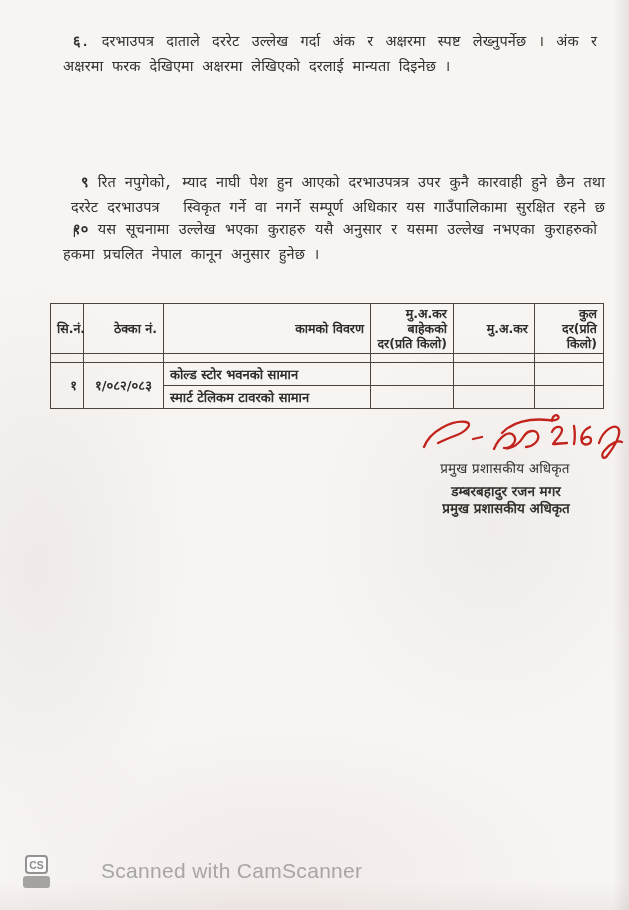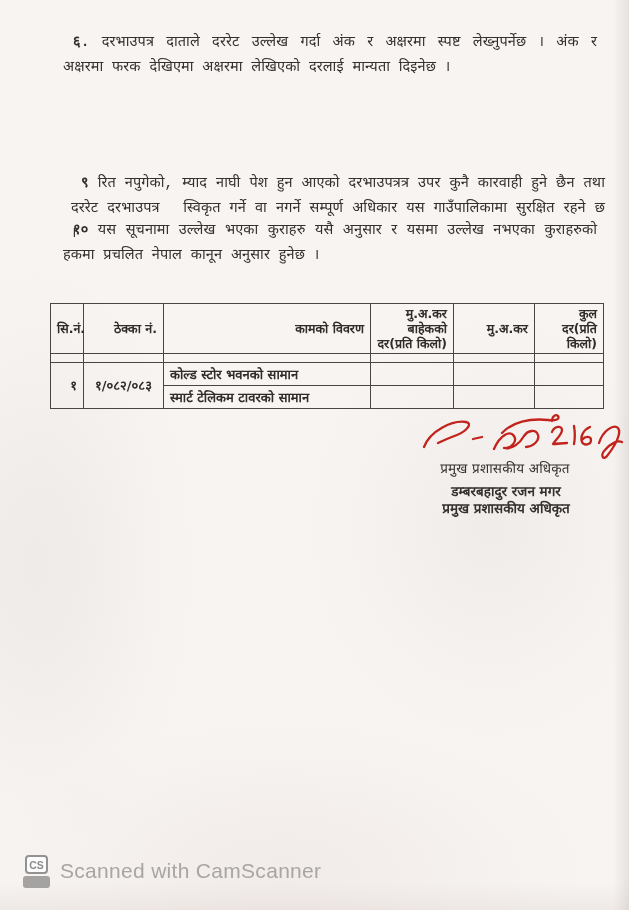--- a/index.html
+++ b/index.html
@@ -76,21 +76,21 @@
   .sig-title {
     position: absolute; left: 420px; top: 459px; width: 170px;
     text-align: center; font-size: 13.5px; letter-spacing: 0.2px;
   }
   .sig-name-block {
     position: absolute; left: 418px; top: 483px; width: 176px;
     text-align: center; font-weight: bold; font-size: 13.5px; line-height: 17px;
   }
 
   
-  .watermark { position: absolute; left: 22px; top: 854px; display: flex; align-items: center; }
+  .watermark { position: absolute; left: 22px; top: 854px; display: flex; align-items: center; gap: 41px; }
   .cs-badge { width: 28px; height: 34px; position: relative; flex: 0 0 auto; }
   .cs-box {
     position: absolute; left: 3px; top: 1px; width: 23px; height: 19px;
     border: 2.5px solid #949191; border-radius: 4px; background: #fdfcfc;
     display: flex; align-items: center; justify-content: center;
     font-family: "Liberation Sans", sans-serif;
     font-weight: bold; font-size: 10.5px; color: #8e8b8b; letter-spacing: 0;
   }
   .cs-bar {
     position: absolute; left: 1px; top: 22px; width: 27px; height: 12px;

